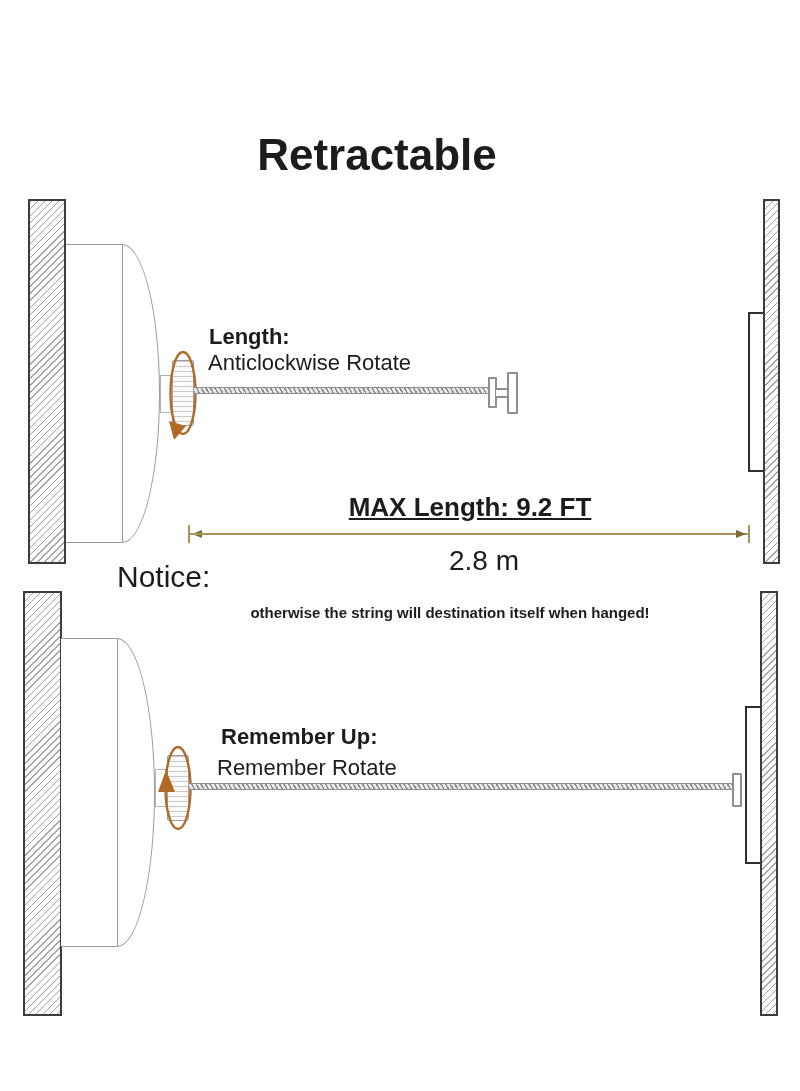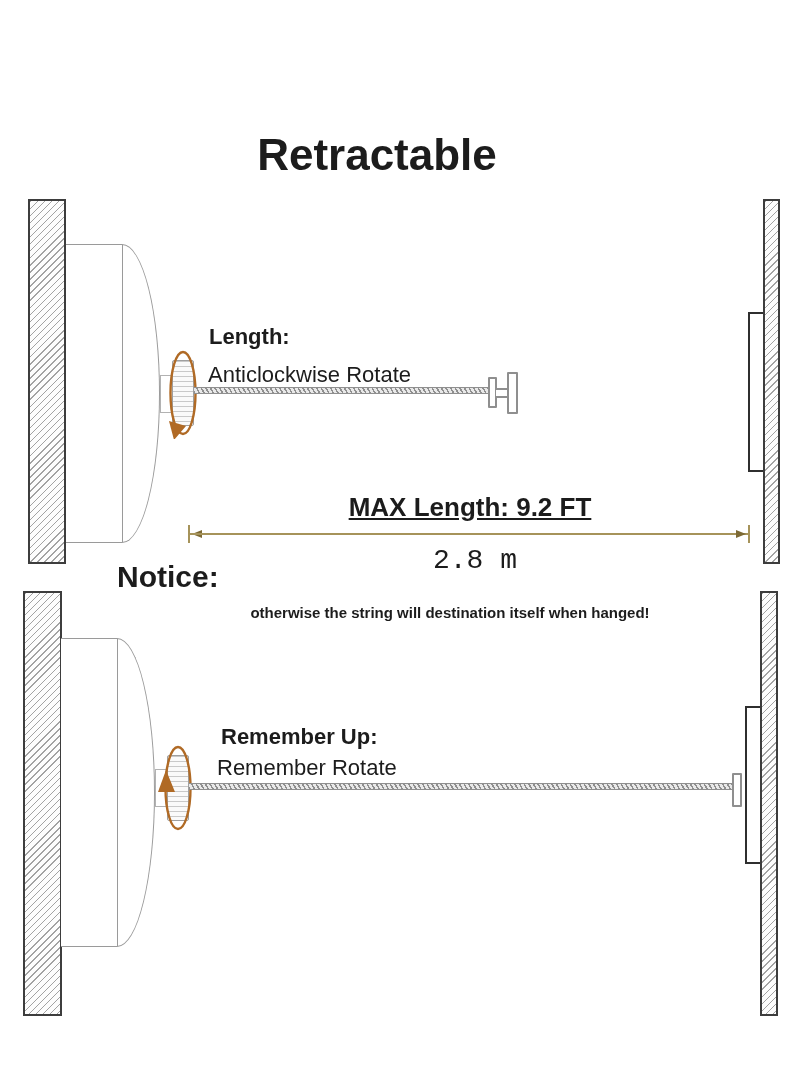--- a/index.html
+++ b/index.html
@@ -52,21 +52,21 @@
   .dim-tick{width:2px;height:18px;background:var(--dimension-line);}
   .dim-arrow-left{width:0;height:0;border-top:4px solid transparent;border-bottom:4px solid transparent;border-right:10px solid var(--dimension-arrow);}
   .dim-arrow-right{width:0;height:0;border-top:4px solid transparent;border-bottom:4px solid transparent;border-left:10px solid var(--dimension-arrow);}
 
   
   .title{font-size:44px;font-weight:700;text-align:center;letter-spacing:0;}
   .action-label{font-size:22px;font-weight:700;}
   .action-desc{font-size:22px;font-weight:400;}
   .max-label{font-size:26px;font-weight:700;text-align:center;}
   .metric-label{font-size:28px;font-weight:400;text-align:center;}
-  .notice-heading{font-size:30px;font-weight:700;}
+  .notice-heading{font-size:30px;font-weight:400;}
   .notice-body{font-size:15px;font-weight:700;text-align:center;line-height:22px;}
 </style>
 </head>
 <body>
 
 <div class="canvas">
 
   <div class="abs title" style="left:177px;top:114px;width:400px;">Retractable</div>
 
   <div>
@@ -79,21 +79,21 @@
     <div class="abs guide" style="left:160px;top:359px;width:13px;height:38px;"></div>
 
     <div class="abs knob" style="left:172px;top:344px;width:22px;height:66px;"></div>
 
     <svg class="abs rot-arrow" style="left:163px;top:331px;" width="40" height="92" viewBox="0 0 40 92">
       <ellipse cx="20" cy="46" rx="12.5" ry="41" fill="none" stroke="currentColor" stroke-width="2.4"></ellipse>
       <polygon points="6,74 23,79 11,93" fill="currentColor"></polygon>
     </svg>
 
     <div class="abs action-label" style="left:209px;top:308px;">Length:</div>
-    <div class="abs action-desc" style="left:208px;top:346px;">Anticlockwise Rotate</div>
+    <div class="abs action-desc" style="left:208px;top:334px;">Anticlockwise Rotate</div>
 
     <div class="abs string" style="left:194px;top:371px;width:294px;height:7px;"></div>
 
     <div class="abs" style="left:488px;top:356px;width:32px;height:42px;">
       <div class="abs hbar" style="left:0;top:5px;width:9px;height:31px;"></div>
       <div class="abs crossbar" style="left:8px;top:16px;width:12px;height:10px;"></div>
       <div class="abs hbar" style="left:19px;top:0;width:11px;height:42px;"></div>
     </div>
 
     <div class="abs bracket" style="left:748px;top:296px;width:16px;height:160px;"></div>
@@ -103,21 +103,21 @@
 
   <div>
     <div class="abs max-label" style="left:320px;top:476px;width:300px;text-decoration:underline;">MAX Length: 9.2 FT</div>
     <div class="abs" style="left:188px;top:509px;width:562px;height:18px;">
       <div class="abs dim-tick" style="left:0;top:0;"></div>
       <div class="abs dim-arrow-left" style="left:4px;top:5px;"></div>
       <div class="abs dim-line" style="left:2px;right:2px;top:8px;"></div>
       <div class="abs dim-arrow-right" style="right:4px;top:5px;"></div>
       <div class="abs dim-tick" style="right:0;top:0;"></div>
     </div>
-    <div class="abs metric-label" style="left:375px;top:529px;width:200px;font-family:Liberation Mono, monospace;">2.8 m</div>
+    <div class="abs metric-label" style="left:384px;top:529px;width:200px;">2.8 m</div>
   </div>
 
   <div>
     <div class="abs notice-heading" style="left:117px;top:544px;">Notice:</div>
     <div class="abs notice-body" style="left:120px;top:586px;width:660px;">
       <div>otherwise the string will destination itself when hanged!</div>
     </div>
   </div>
 
   <div>

